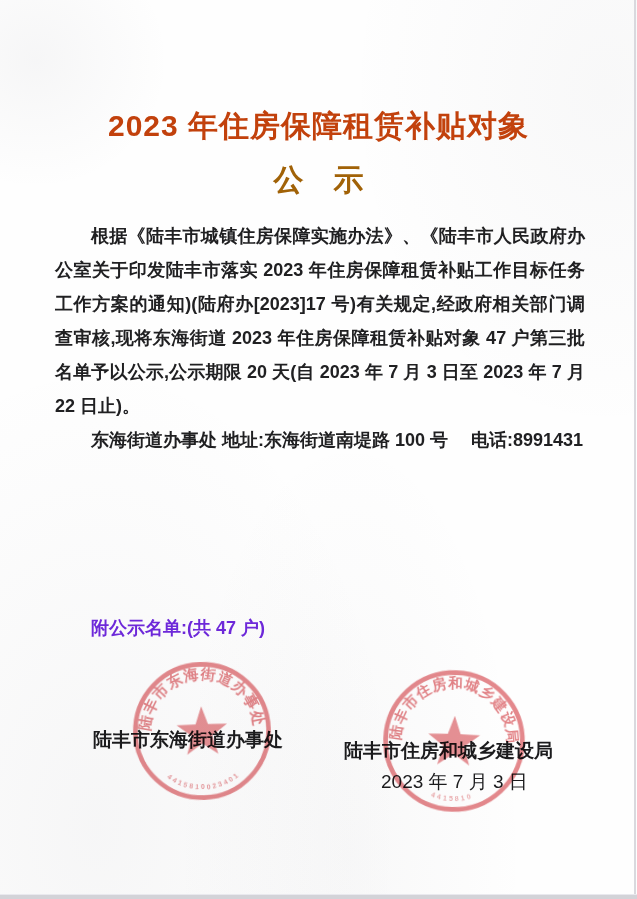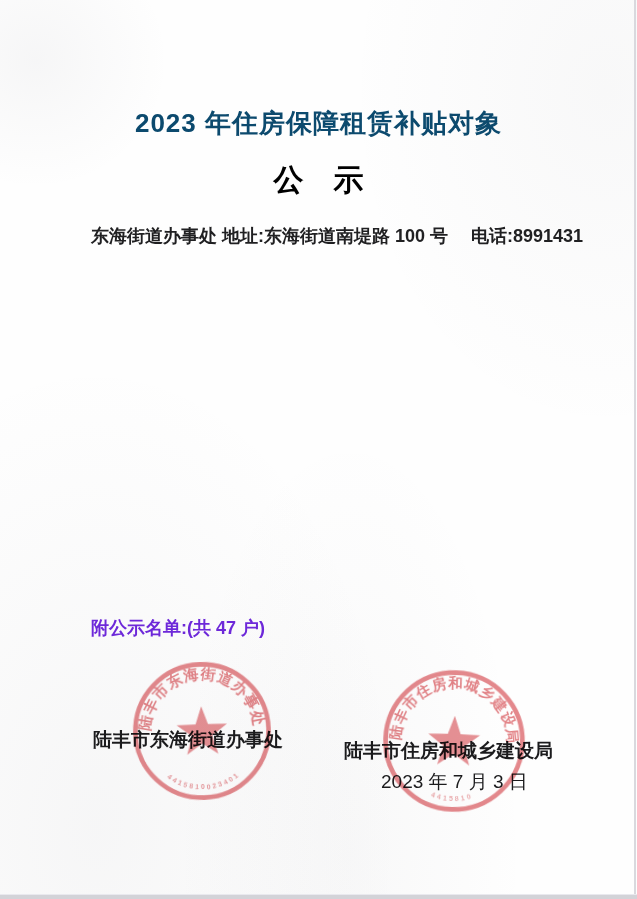--- a/index.html
+++ b/index.html
@@ -32,27 +32,27 @@
     position:absolute;top:0;right:1px;width:2px;height:100%;
     background:#d9d9de;pointer-events:none;
   }
   .edge-bottom{
     position:absolute;left:0;bottom:0;width:100%;height:4px;
     background:#d3d3d8;border-top:1px solid #e9e9ee;pointer-events:none;
   }
 
   .title{
     position:absolute;top:106px;left:0;width:100%;
-    text-align:center;font-size:26px;font-weight:700;
-    letter-spacing:1px;color:#0c4a6e;
+    text-align:center;font-size:30px;font-weight:700;
+    letter-spacing:1px;color:#c2410c;
   }
   .subtitle{
     position:absolute;top:160px;left:0;width:100%;
     text-align:center;font-size:30px;font-weight:700;
-    word-spacing:16px;color:#000000;
+    word-spacing:16px;color:#a16207;
   }
 
   .content{
     position:absolute;left:55px;top:219px;width:530px;
     font-size:18px;line-height:34px;font-weight:600;
     color:#202022;
   }
   .content p{
     margin:0;text-align:justify;text-indent:2em;
   }
@@ -83,20 +83,21 @@
 
 <div class="page">
 
   <div class="smudge-topleft"></div>
   <div class="scan-noise"></div>
 
   <div class="title">2023 年住房保障租赁补贴对象</div>
   <div class="subtitle">公　示</div>
 
   <div class="content">
+    <p>根据《陆丰市城镇住房保障实施办法》、《陆丰市人民政府办公室关于印发陆丰市落实 2023 年住房保障租赁补贴工作目标任务工作方案的通知)(陆府办[2023]17 号)有关规定,经政府相关部门调查审核,现将东海街道 2023 年住房保障租赁补贴对象 47 户第三批名单予以公示,公示期限 20 天(自 2023 年 7 月 3 日至 2023 年 7 月 22 日止)。</p>
     <p>东海街道办事处 地址:东海街道南堤路 100 号　 电话:8991431</p>
   </div>
 
   <div class="attachment">附公示名单:(共 47 户)</div>
 
   <div class="sig sig-left">陆丰市东海街道办事处</div>
   <div class="sig sig-right-org">陆丰市住房和城乡建设局</div>
   <div class="sig sig-right-date">2023 年 7 月 3 日</div>
 
   <svg class="seal seal-left" viewBox="0 0 160 160">

